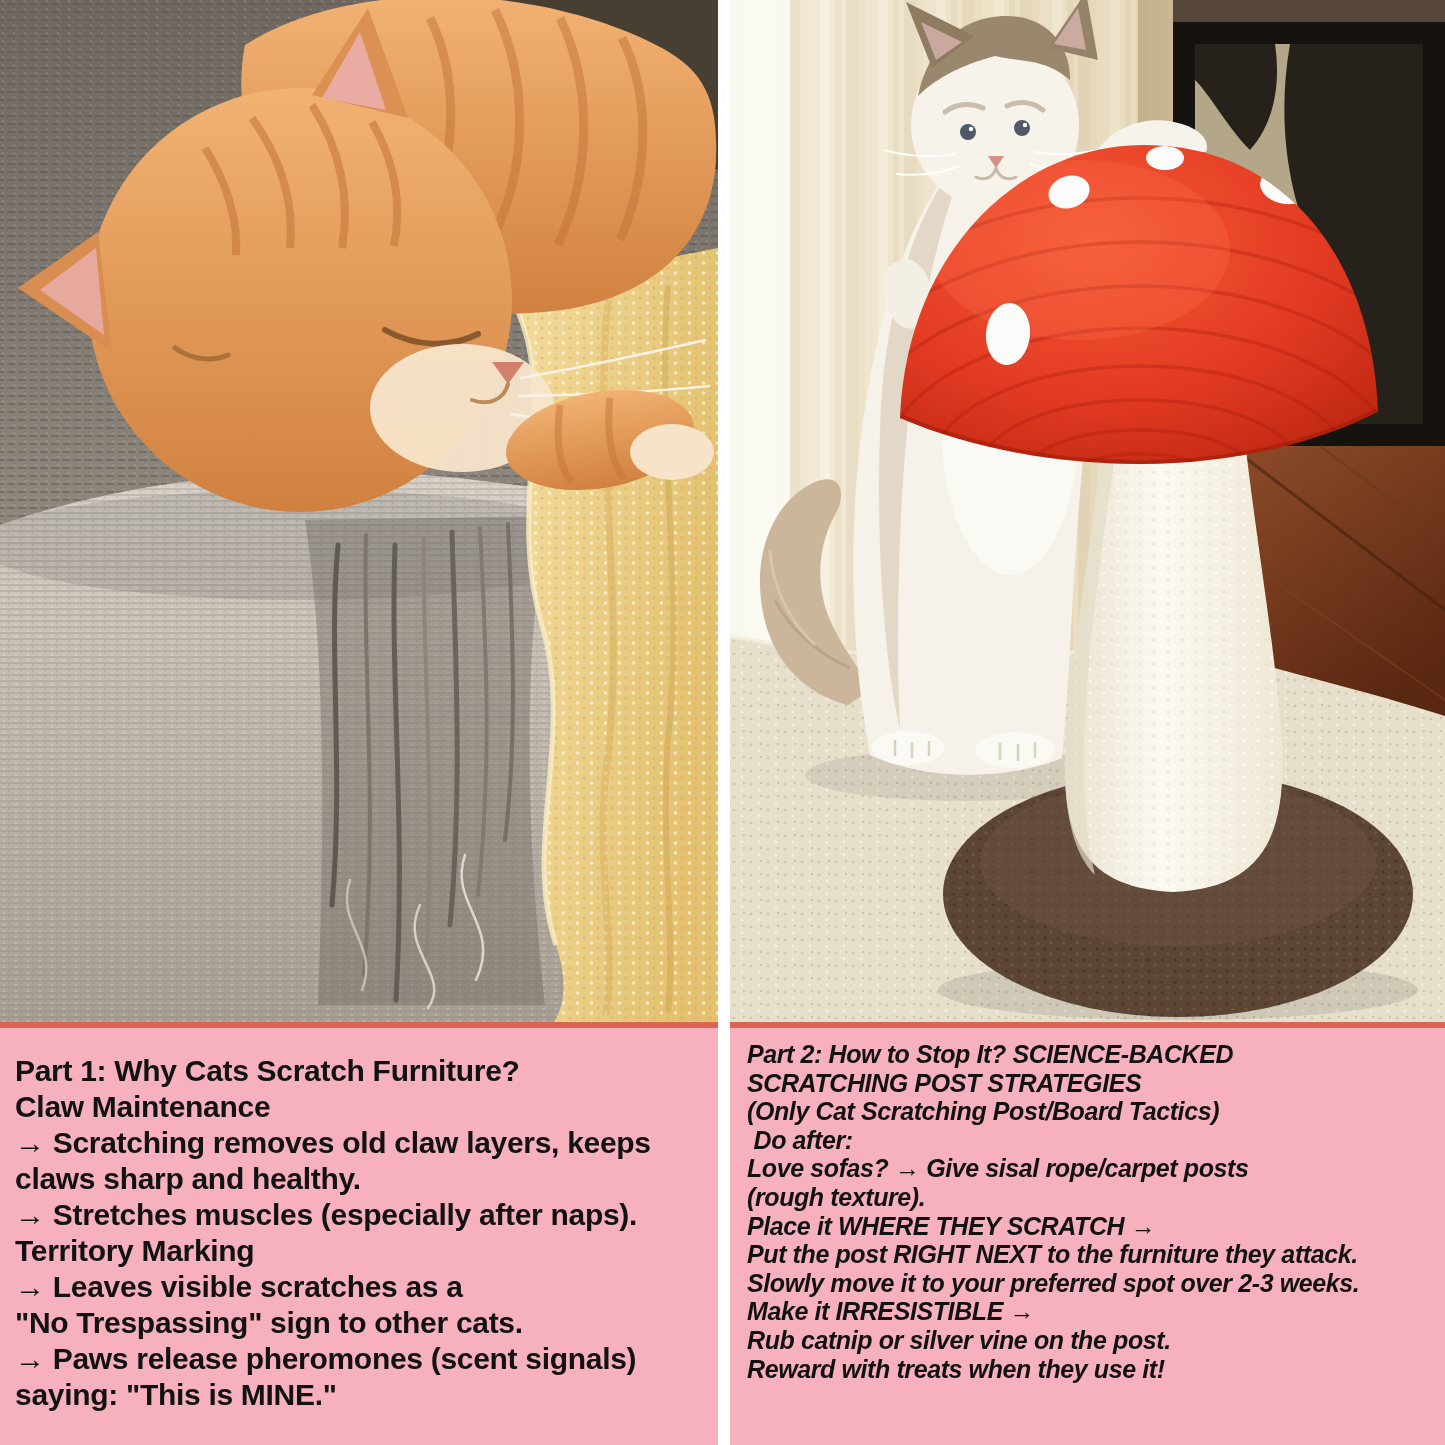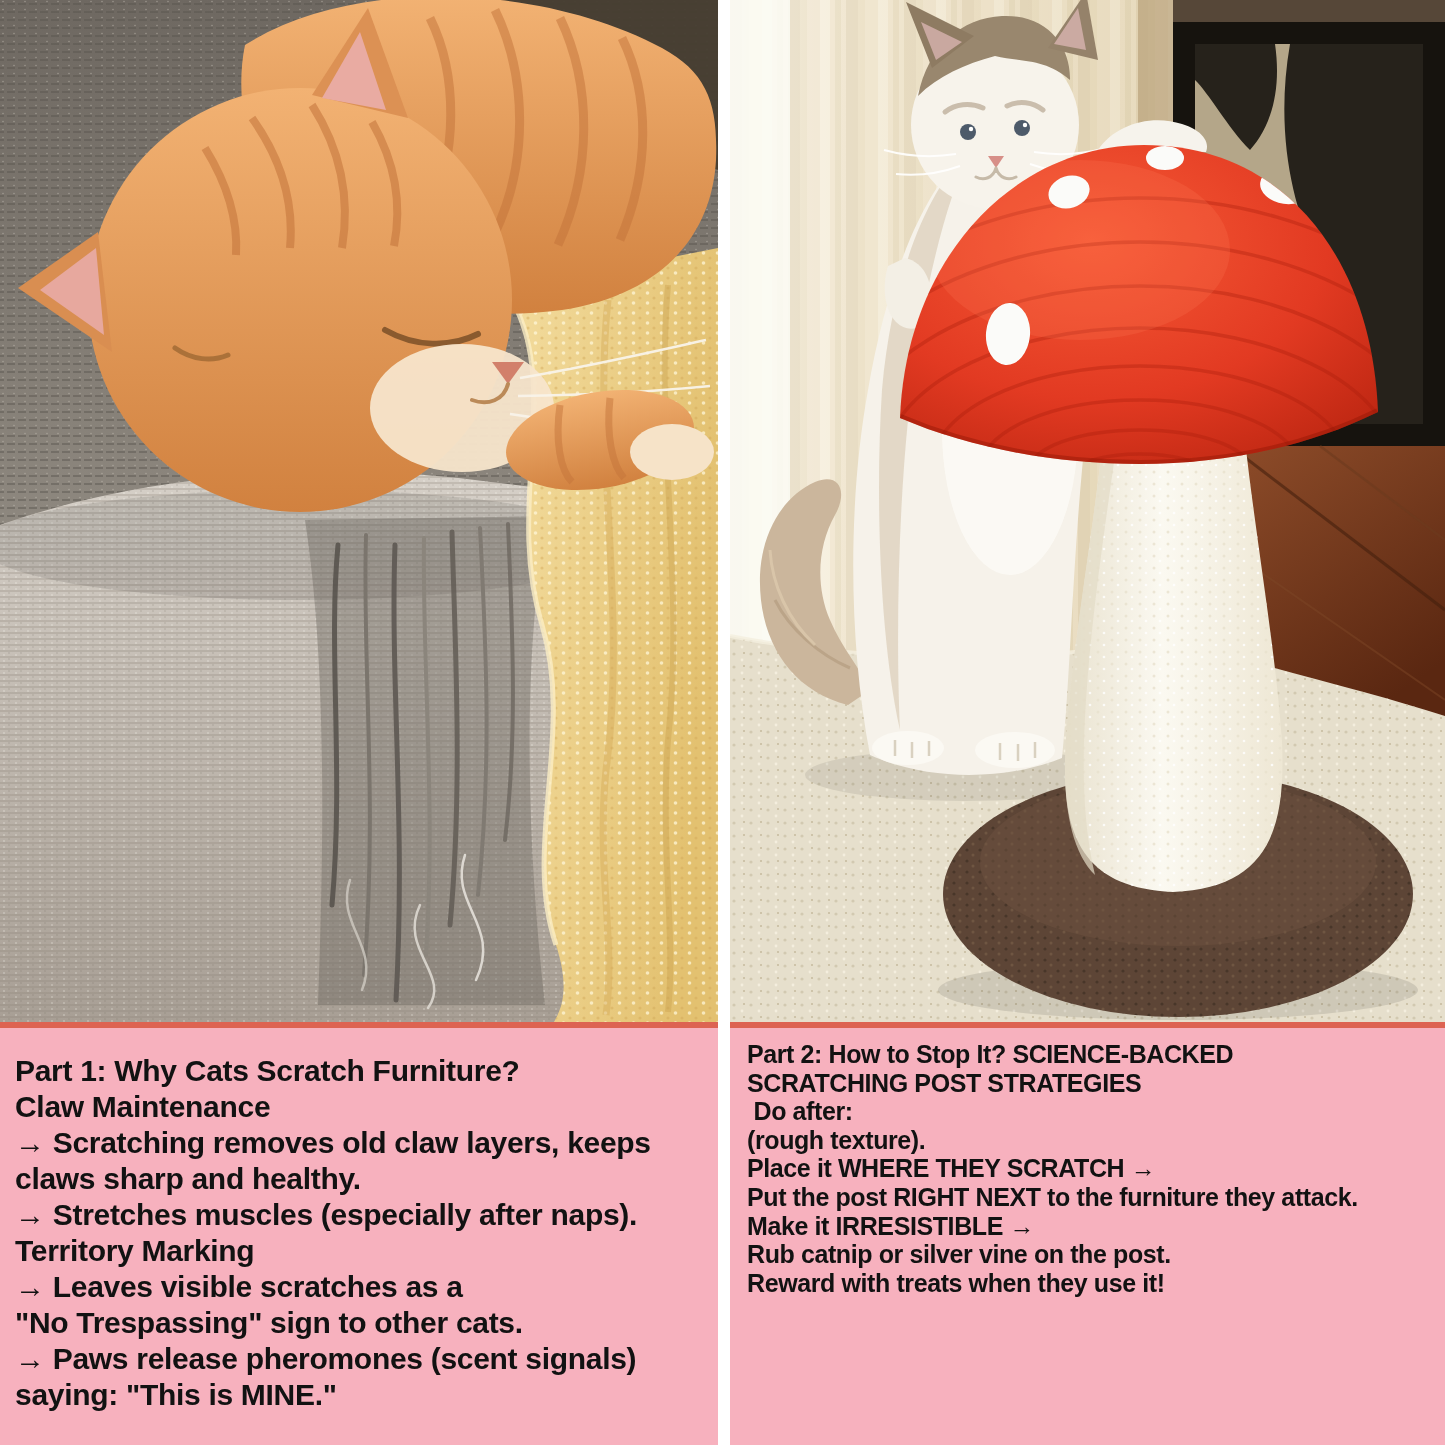--- a/index.html
+++ b/index.html
@@ -17,21 +17,21 @@
   .photo{height:1022px;overflow:hidden;position:relative;background:#d8d2c8;}
   .photo svg{display:block;}
   .redbar{height:6px;background:var(--red_bar,#dd6352);}
   .textblock{
     flex:1;
     background:var(--pink_bg,#f7b1be);
     color:var(--ink,#121212);
     font-weight:bold;
   }
   .textblock.p1{padding:25px 6px 0 15px;font-size:30px;line-height:36px;letter-spacing:-0.3px;}
-  .textblock.p2{padding:12px 4px 0 17px;font-size:25px;line-height:28.6px;letter-spacing:-0.4px;}
+  .textblock.p2{padding:12px 4px 0 17px;font-size:25px;line-height:28.6px;letter-spacing:-0.4px;font-style:italic;}
   .tline{white-space:pre;}
 </style>
 </head>
 <body>
 
 <div class="canvas">
 
   <div class="col col-left">
     <div class="photo">
       <svg viewBox="0 0 718 1022" width="718" height="1022" preserveAspectRatio="none">
@@ -301,23 +301,26 @@
               <path d="M170,418 C240,448 325,464 410,464 C492,464 575,448 648,412" stroke="#8c1303" stroke-width="8" fill="none" opacity="0.4"></path>
             </g>
           </g>
         </g>
       </svg>
     </div>
     <div class="redbar"></div>
     <div class="textblock p2">
         <div class="tline">Part 2: How to Stop It? SCIENCE-BACKED</div>
         <div class="tline">SCRATCHING POST STRATEGIES</div>
+        <div class="tline">(Only Cat Scratching Post/Board Tactics)</div>
         <div class="tline"> Do after:</div>
+        <div class="tline">Love sofas? → Give sisal rope/carpet posts</div>
         <div class="tline">(rough texture).</div>
         <div class="tline">Place it WHERE THEY SCRATCH →</div>
         <div class="tline">Put the post RIGHT NEXT to the furniture they attack.</div>
+        <div class="tline">Slowly move it to your preferred spot over 2-3 weeks.</div>
         <div class="tline">Make it IRRESISTIBLE →</div>
         <div class="tline">Rub catnip or silver vine on the post.</div>
         <div class="tline">Reward with treats when they use it!</div>
       </div>
   </div>
 
 </div>
 
 </body></html>

